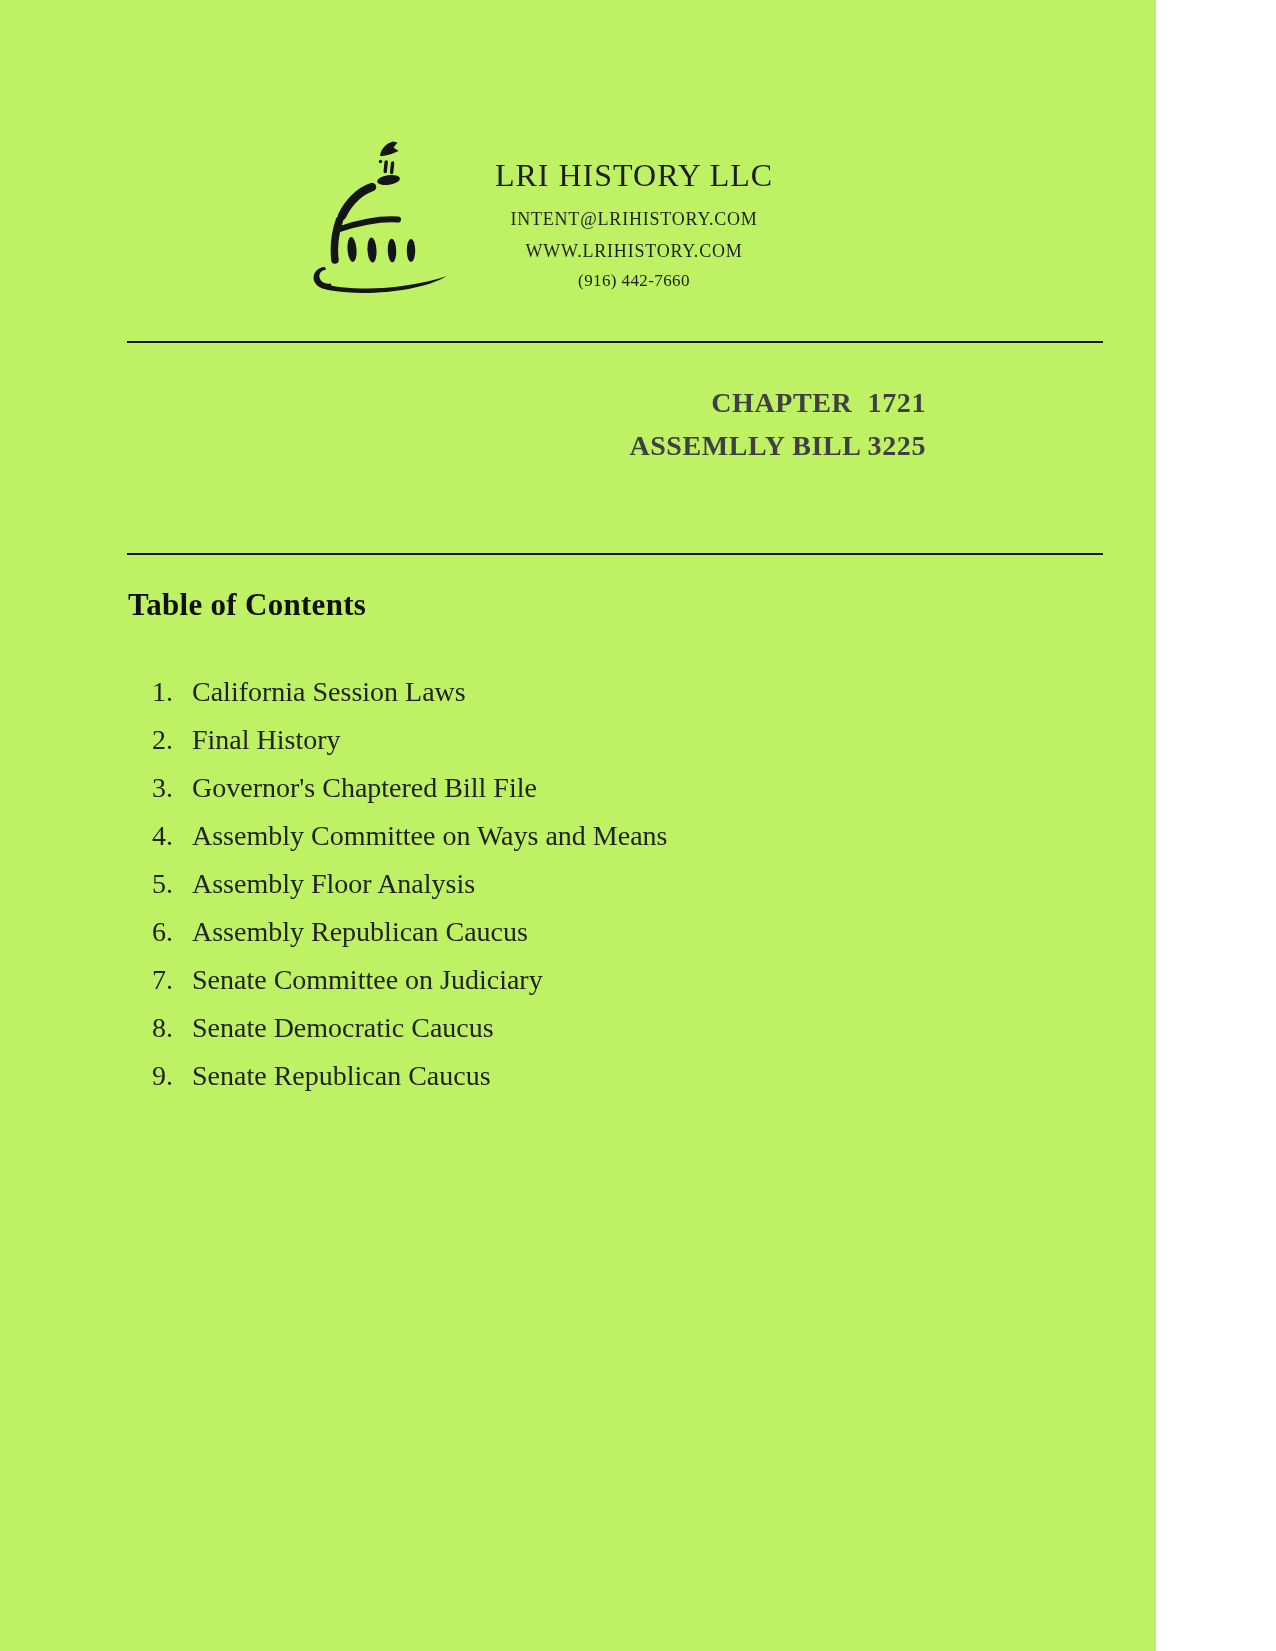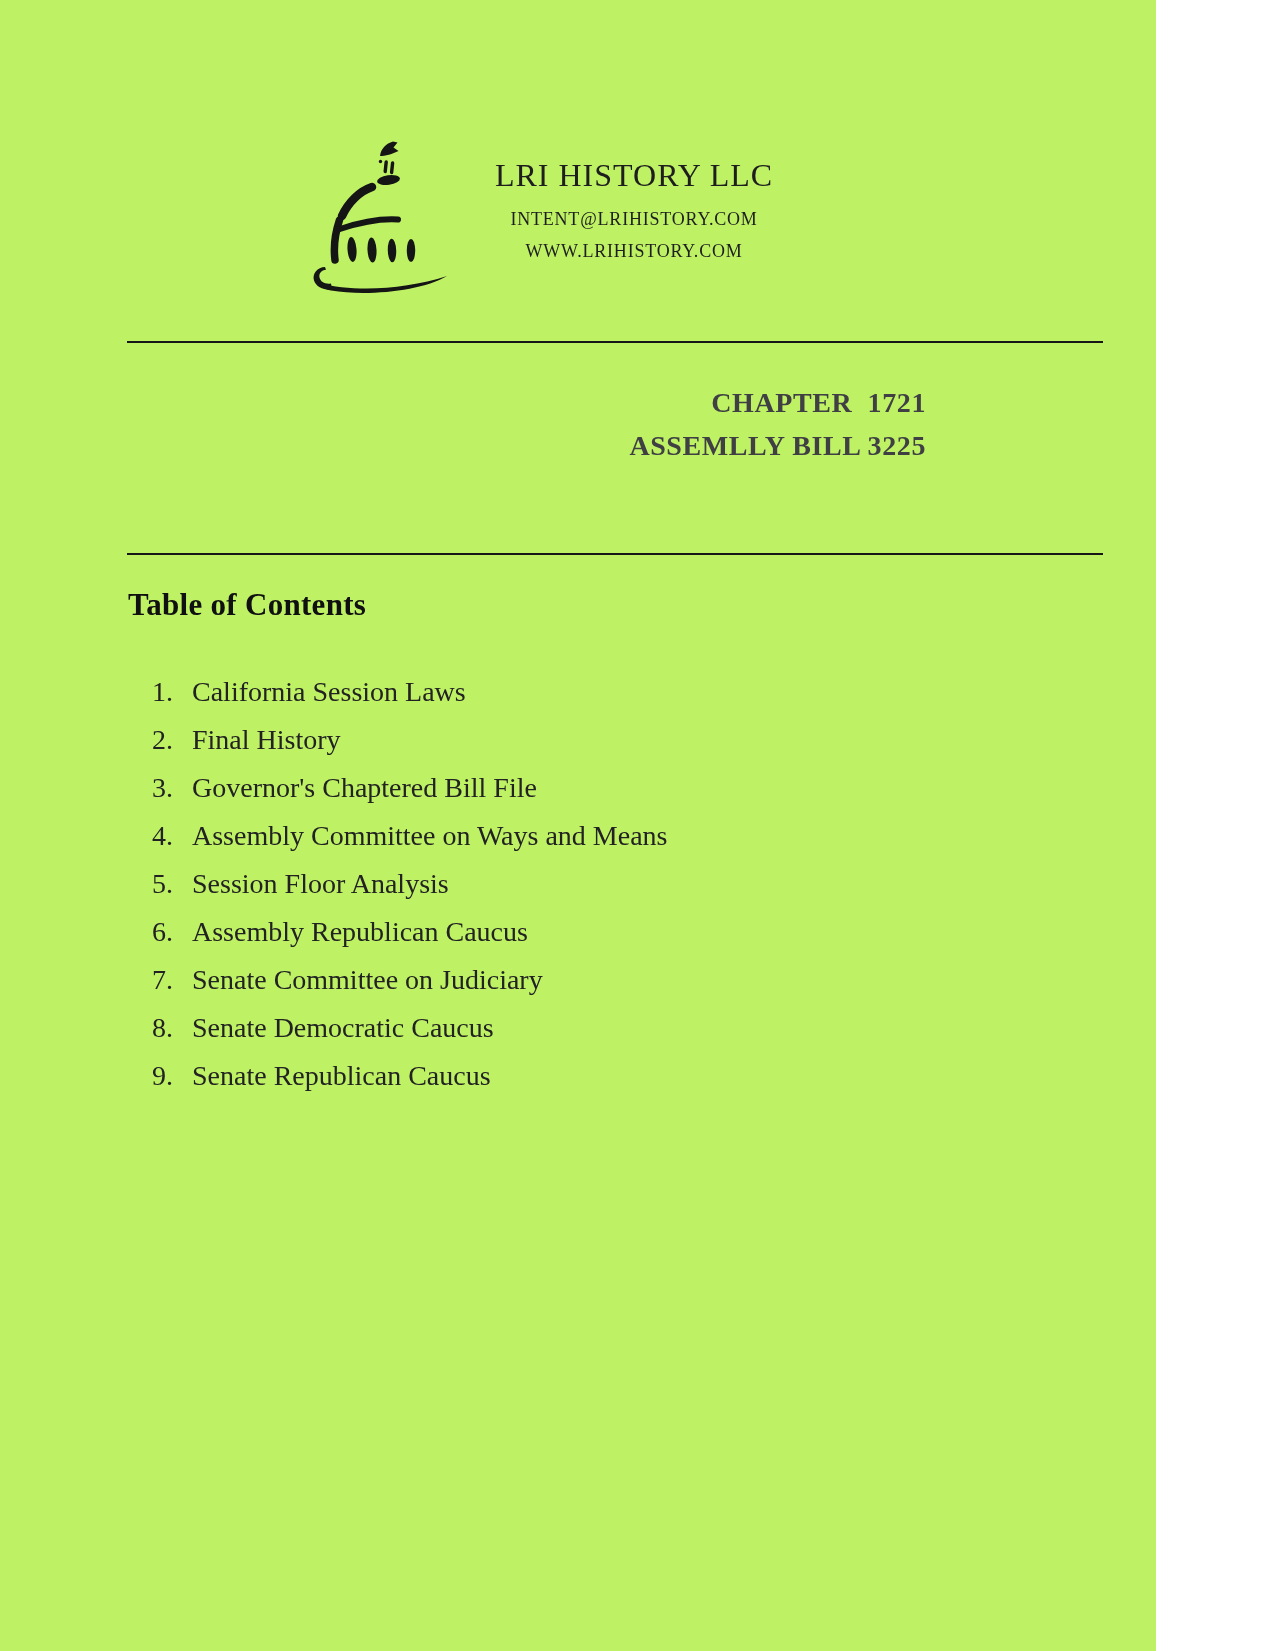--- a/index.html
+++ b/index.html
@@ -75,20 +75,21 @@
     <ellipse class="ink" cx="118" cy="132.5" rx="4.2" ry="11.5"></ellipse>
 
     <path class="ink" d="M33,151.8 C28.5,152 25.7,155.5 26.5,159.5 C27.5,164 32.5,166.5 38,165.5 L39,171.5 C31,172.5 23,169 21,162.5 C19,155.5 24.5,149 32,149 Z"></path>
     <path class="ink" d="M26,165 C62,174.5 112,171.5 154,158 C128,173.5 73,178.5 38,172.5 C31,171.2 27.5,168.5 26,165 Z"></path>
   </svg>
 
   <div class="letterhead">
     <div class="company-name">LRI HISTORY LLC</div>
     <div class="company-email">INTENT@LRIHISTORY.COM</div>
     <div class="company-website">WWW.LRIHISTORY.COM</div>
+    <div class="company-phone">(916) 442-7660</div>
   </div>
 
   <div class="rule rule-top"></div>
 
   <div class="statutes">
     <div class="statutes-line">CHAPTER  1721</div>
     <div class="statutes-line">ASSEMLLY BILL 3225</div>
   </div>
 
   <div class="rule rule-bottom"></div>
@@ -107,21 +108,21 @@
     <div class="toc-row">
       <span class="toc-num">3.</span>
       <span class="toc-label">Governor's Chaptered Bill File</span>
     </div>
     <div class="toc-row">
       <span class="toc-num">4.</span>
       <span class="toc-label">Assembly Committee on Ways and Means</span>
     </div>
     <div class="toc-row">
       <span class="toc-num">5.</span>
-      <span class="toc-label">Session Floor Analysis</span>
+      <span class="toc-label">Assembly Floor Analysis</span>
     </div>
     <div class="toc-row">
       <span class="toc-num">6.</span>
       <span class="toc-label">Assembly Republican Caucus</span>
     </div>
     <div class="toc-row">
       <span class="toc-num">7.</span>
       <span class="toc-label">Senate Committee on Judiciary</span>
     </div>
     <div class="toc-row">

